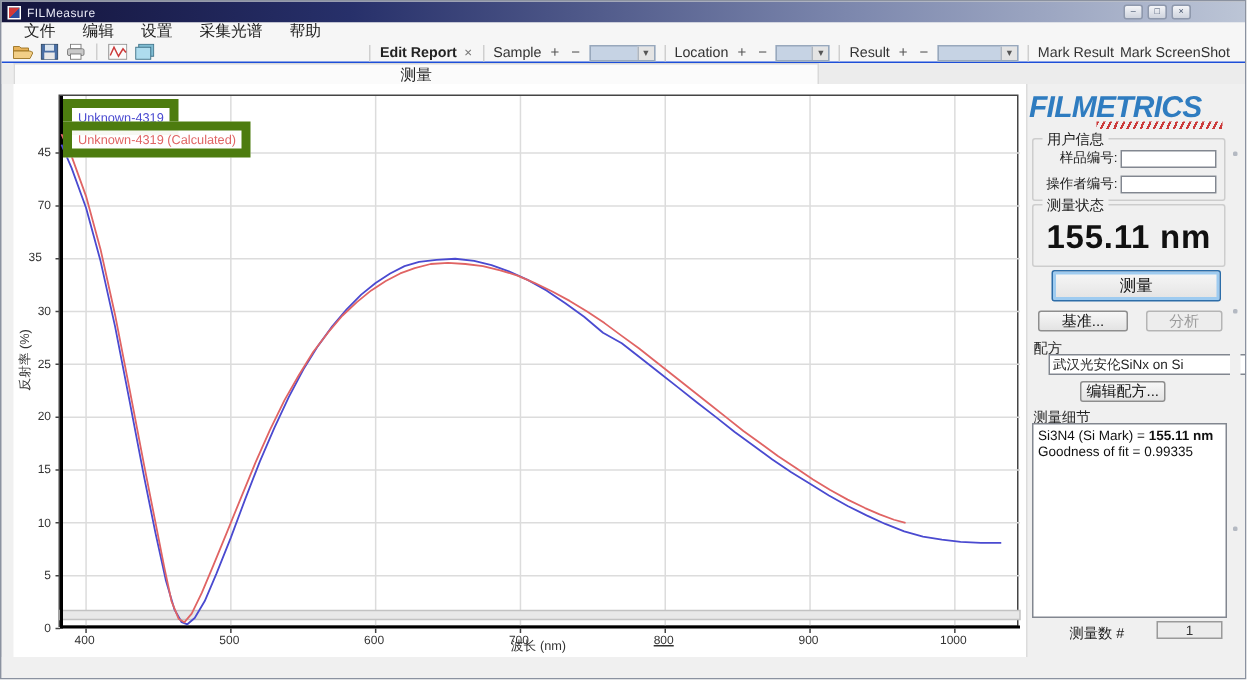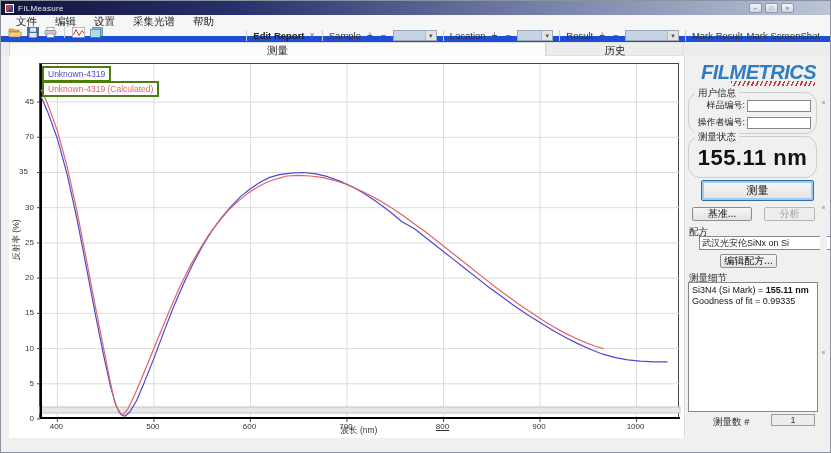--- a/index.html
+++ b/index.html
@@ -21,21 +21,21 @@
     border:1px solid #8e98ac; border-radius:2px; font-size:6px; line-height:8px;
     text-align:center; color:#42506a; }
 
   
   .menubar { position:absolute; left:0; top:14px; width:100%; height:13px;
     background:#f6f6f6; display:flex; align-items:center; padding-left:6px; }
   .menu-item { font-size:10.5px; color:#222; padding:0 9px; line-height:13px; }
 
   
   .toolbar { position:absolute; left:0; top:27px; width:100%; height:14px;
-    background:#f6f6f6; border-bottom:6px solid #1d4ed8;
+    background:#f6f6f6; border-bottom:1px solid #1d4ed8;
     display:flex; align-items:center; }
   .tb-icons { display:flex; align-items:center; gap:3px; padding-left:6px; }
   .tb-icon { width:15px; height:12px; display:inline-flex; align-items:center; justify-content:center; }
   .tb-sep { width:1px; height:11px; background:#cfcfcf; margin:0 3px; }
   .report-bar { position:absolute; right:10px; top:0; height:14px;
     display:flex; align-items:center; gap:4px; font-size:9.5px; color:#333; white-space:nowrap; }
   .rb-sep { width:1px; height:11px; background:#cfcfcf; margin:0 2px; }
   .rb-bold { font-weight:bold; color:#222; }
   .rb-x { color:#777; font-size:9px; padding:0 1px; }
   .rb-pm { color:#555; font-size:10px; padding:0 2px; }
@@ -49,36 +49,36 @@
   .tab { position:absolute; top:0; height:14px; font-size:10.5px; line-height:14px;
     text-align:center; color:#222; }
   .tab.sel { background:#fbfbfb; border:1px solid #d9d9d9; border-bottom:none; }
   .tab.idle { background:#ececec; border:1px solid #e0e0e0; }
 
   
   .chart-page { position:absolute; left:8px; top:55px; width:675px; height:382px; background:#fff; }
   .plot { position:absolute; left:30px; top:7px; width:640px; height:355px;
     border:1px solid #444; background:#fff; }
   .plot svg { position:absolute; left:0; top:0; overflow:visible; }
-  .legend-item { position:absolute; background:rgba(255,255,255,.95); border:2px solid #4d7c0f;
+  .legend-item { position:absolute; background:rgba(255,255,255,.95); border:6px solid #4d7c0f;
     font-size:8.5px; padding:1px 4px; z-index:5; }
   .ylab { position:absolute; left:-24px; top:178px; font-size:8.5px; color:#333;
     transform:rotate(-90deg); width:64px; text-align:center; }
   .xlab { position:absolute; left:30px; top:369px; width:640px; text-align:center;
     font-size:8.5px; color:#333; }
   .tick-label { position:absolute; font-size:8px; color:#333; }
 
   
   .panel { position:absolute; left:683px; top:55px; width:135px; height:382px;
     background:#f0f0f0; border-left:1px solid #dcdcdc; font-size:9.5px; color:#222; }
-  .brand { position:absolute; top:5px; right:3px; width:130px; text-align:right;
+  .brand { position:absolute; top:5px; right:3px; width:130px; 
     font-size:20px; font-weight:bold; font-style:italic; color:#2f7cc0; letter-spacing:-0.5px; }
   .brand-hatch { position:absolute; top:25px; right:4px; width:84px; height:5px;
     background:repeating-linear-gradient(115deg,#cc3a3a 0 1.5px,transparent 1.5px 4px); }
-  .groupbox { position:absolute; border:1px solid #cdcdcd; border-radius:12px;text-decoration:underline; }
+  .groupbox { position:absolute; border:1px solid #cdcdcd; border-radius:2px;text-decoration:underline; }
   .gb-label { position:absolute; top:-6px; left:6px; background:#f0f0f0; padding:0 3px;
     font-size:9.5px; color:#222; }
   .fld-row { position:absolute; left:0; width:100%; display:flex; align-items:center; }
   .fld-label { width:58px; text-align:right; font-size:9px; padding-right:2px; }
   .fld-input { width:64px; height:12px; border:1px solid #828790; background:#fff;
     font-size:9px; padding:0 2px; font-family:"Liberation Sans",sans-serif; }
   .big-value { position:absolute; left:0; top:8px; width:100%; text-align:center;
     font-size:22px; font-weight:600; color:#111; letter-spacing:0.5px; }
   .btn { position:absolute; background:linear-gradient(#f7f7f7,#e3e3e3); border:1px solid #8e8e8e;
     border-radius:2px; font-size:10px; text-align:center; color:#111;
@@ -188,21 +188,20 @@
           <span class="arr">▾</span>
         </span>
       <span class="rb-sep"></span>
       <span>Mark Result</span>
       <span>Mark ScreenShot</span>
     </div>
   </div>
 
   <div class="tabbar">
     <div class="tab sel" style="left:8px; width:537px;">测量</div>
-    <div class="tab idle" style="left:545px; width:138px;">历史</div>
   </div>
 
   <div class="chart-page">
     <div class="ylab">反射率 (%)</div>
     <div class="plot">
       <svg id="plot-svg" width="640" height="355">
           <line x1="17.37556561085973" y1="0" x2="17.37556561085973" y2="355" stroke="#dcdcdc" stroke-width="1"></line>
           <line x1="113.90648567119156" y1="0" x2="113.90648567119156" y2="355" stroke="#dcdcdc" stroke-width="1"></line>
           <line x1="210.43740573152337" y1="0" x2="210.43740573152337" y2="355" stroke="#dcdcdc" stroke-width="1"></line>
           <line x1="306.9683257918552" y1="0" x2="306.9683257918552" y2="355" stroke="#dcdcdc" stroke-width="1"></line>

